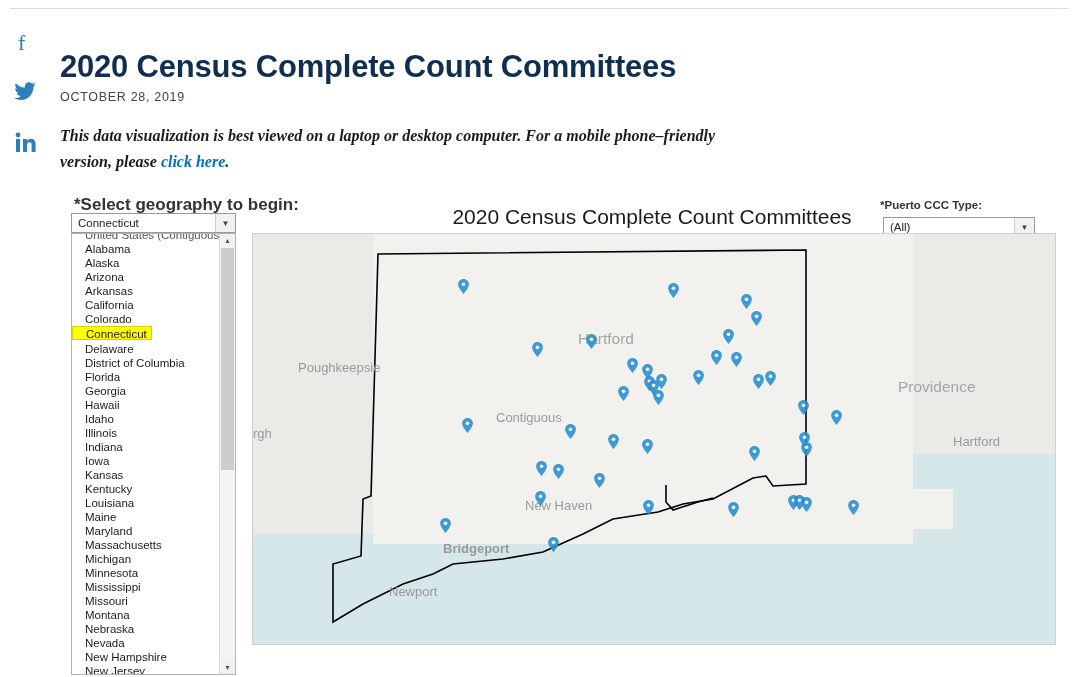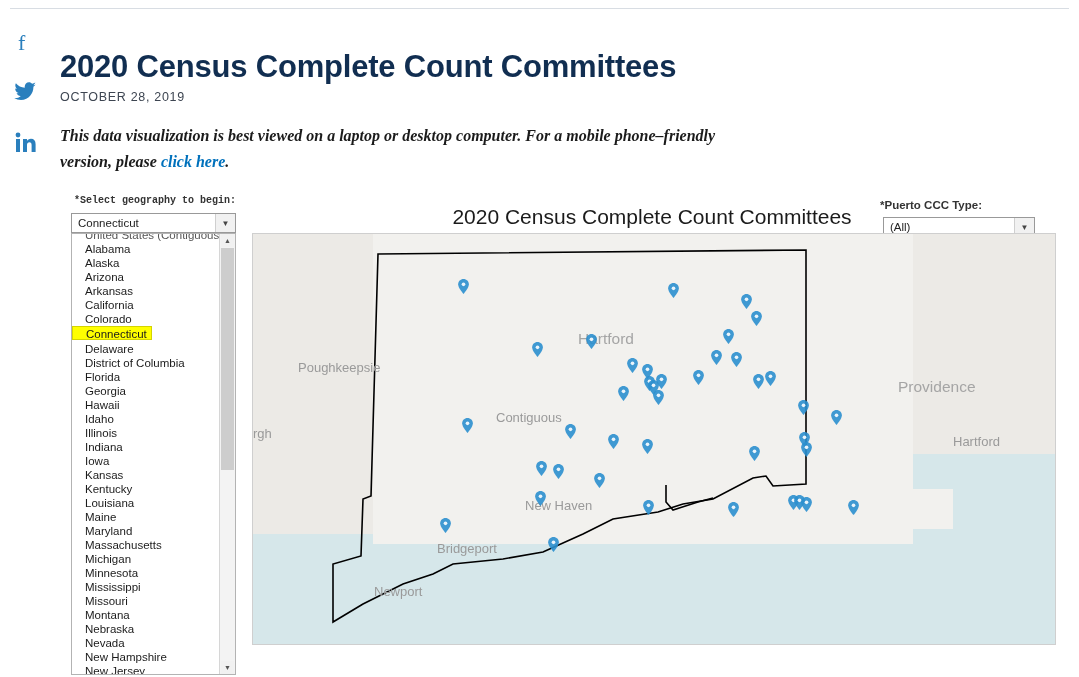--- a/index.html
+++ b/index.html
@@ -78,24 +78,23 @@
     position: absolute;
     left: 66px;
     top: 195px;
     width: 990px;
     height: 475px;
   }
   .label-geo {
     position: absolute;
     left: 8px;
     top: 0px;
-    font-size: 10px;
+    font-size: 17px;
     font-weight: bold;
     color: #333333;
-    font-family: Liberation Mono, monospace;
   }
   .label-ccc {
     position: absolute;
     left: 814px;
     top: 4px;
     font-size: 11.5px;
     font-weight: bold;
     color: #333333;
   }
   .select-box {
@@ -353,22 +352,22 @@
       <path d="M413,251 L413,268 L420,276 L445,268 L460,264" fill="none" stroke="#000000" stroke-width="1.6"></path>
     </svg>
 
     <div class="city-label" style="left:45px;top:126px;">Poughkeepsie</div>
     <div class="city-label" style="left:0px;top:192px;">rgh</div>
     <div class="city-label big" style="left:325px;top:96px;">Hartford</div>
     <div class="city-label big" style="left:645px;top:104px;margin-top:40px;">Providence</div>
     <div class="city-label" style="left:243px;top:176px;">Contiguous</div>
     <div class="city-label" style="left:700px;top:200px;">Hartford</div>
     <div class="city-label" style="left:272px;top:264px;">New Haven</div>
-    <div class="city-label" style="left:184px;top:307px;">Bridgeport</div>
-    <div class="city-label" style="left:121px;top:350px;text-align:center;">Newport</div>
+    <div class="city-label" style="left:190px;top:307px;font-weight:bold;">Bridgeport</div>
+    <div class="city-label" style="left:136px;top:350px;text-align:center;">Newport</div>
 
     <div id="pin-layer">
         <div class="pin" style="left: 205px; top: 45px;"><svg width="11" height="15" viewBox="0 0 10 14">
             <path d="M5 0C2.2 0 0 2.2 0 5c0 3.6 5 9 5 9s5-5.4 5-9c0-2.8-2.2-5-5-5z" fill="#2b8fce" fill-opacity="0.9"></path>
             <circle cx="5" cy="5" r="1.7" fill="#eaf4fb"></circle>
           </svg></div>
         <div class="pin" style="left: 415px; top: 49px;"><svg width="11" height="15" viewBox="0 0 10 14">
             <path d="M5 0C2.2 0 0 2.2 0 5c0 3.6 5 9 5 9s5-5.4 5-9c0-2.8-2.2-5-5-5z" fill="#2b8fce" fill-opacity="0.9"></path>
             <circle cx="5" cy="5" r="1.7" fill="#eaf4fb"></circle>
           </svg></div>

